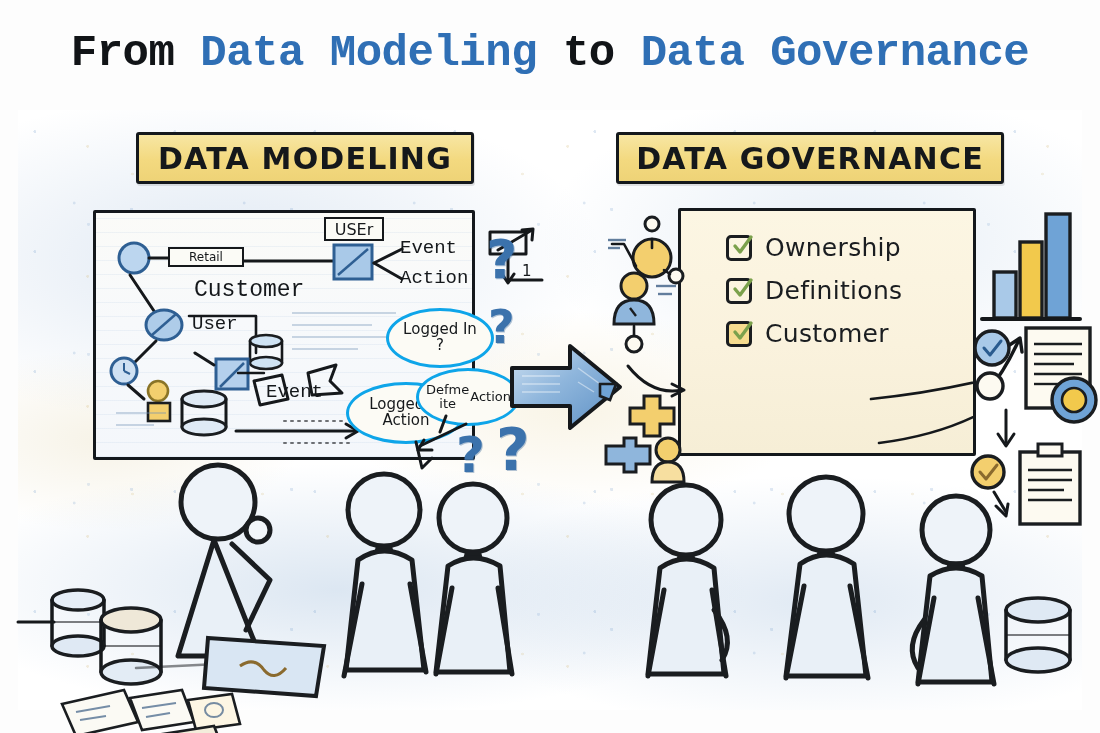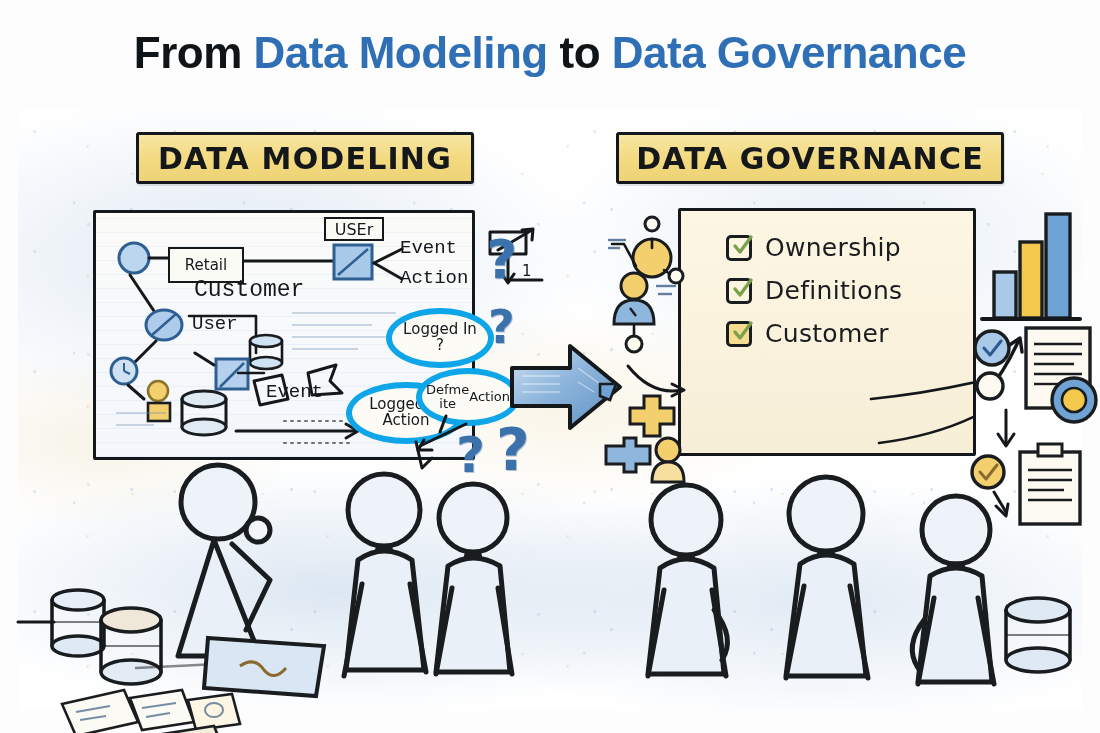--- a/index.html
+++ b/index.html
@@ -15,21 +15,21 @@
     position: relative;
     width: 1100px; height: 733px;
     background: #fdfdfd;
   }
 
   
   .title {
     position: absolute;
     top: 28px; left: 0; width: 1100px;
     text-align: center;
-    font-family: Liberation Sans, sans-serif;
+    font-family: Liberation Mono, monospace;
     font-weight: 700;
     font-size: 44px;
     letter-spacing: -0.5px;
     white-space: nowrap;
     color: #111417;
   }
   .title .hl { color: #2f6fb5; }
   .title span { display: inline; }
 
   
@@ -149,21 +149,21 @@
     position: absolute;
     border: 2.5px solid #15181b;
     background: #fbfbf6;
     display: flex; align-items: center; justify-content: center;
     font-family: "DejaVu Sans", sans-serif;
     color: #15181b;
     white-space: nowrap;
   }
   .bubble {
     position: absolute;
-    border: 6px solid #0ea5e9;
+    border: 3px solid #0ea5e9;
     border-radius: 50%;
     background: #fcfbf5;
     display: flex; align-items: center; justify-content: center;
     text-align: center;
     font-family: "DejaVu Sans", sans-serif;
     color: #15181b;
     line-height: 1.05;
     padding: 4px 6px;
   }
 
@@ -257,21 +257,21 @@
         <g opacity=".35" stroke="#6f90b5" stroke-width="2" fill="none">
           <path d="M196 100 L300 100"></path>
             <path d="M196 112 L276 112"></path>
           <path d="M196 124 L292 124"></path>
             <path d="M196 136 L262 136"></path>
           <path d="M20 200 L70 200"></path>
             <path d="M20 212 L58 212"></path>
         </g>
       </svg>
 
-      <div class="tag-box" style="left:72px; top:34px; width:76px; height:36px; font-size:15px;">Retail</div>
+      <div class="tag-box" style="left:72px; top:34px; width:76px; height:20px; font-size:12px;">Retail</div>
 
       <div class="dtext" style="left:98px; top:64px; font-size:23px;">Customer</div>
 
       <div class="tag-box" style="left:228px; top:4px; width:60px; height:24px; font-size:16px;">USEr</div>
 
       <div class="dtext" style="left:96px; top:100px; font-size:19px;">User</div>
 
       <div class="dtext" style="left:304px; top:24px; font-size:19px;">Event</div>
 
       <div class="dtext" style="left:304px; top:54px; font-size:19px;">Action</div>

